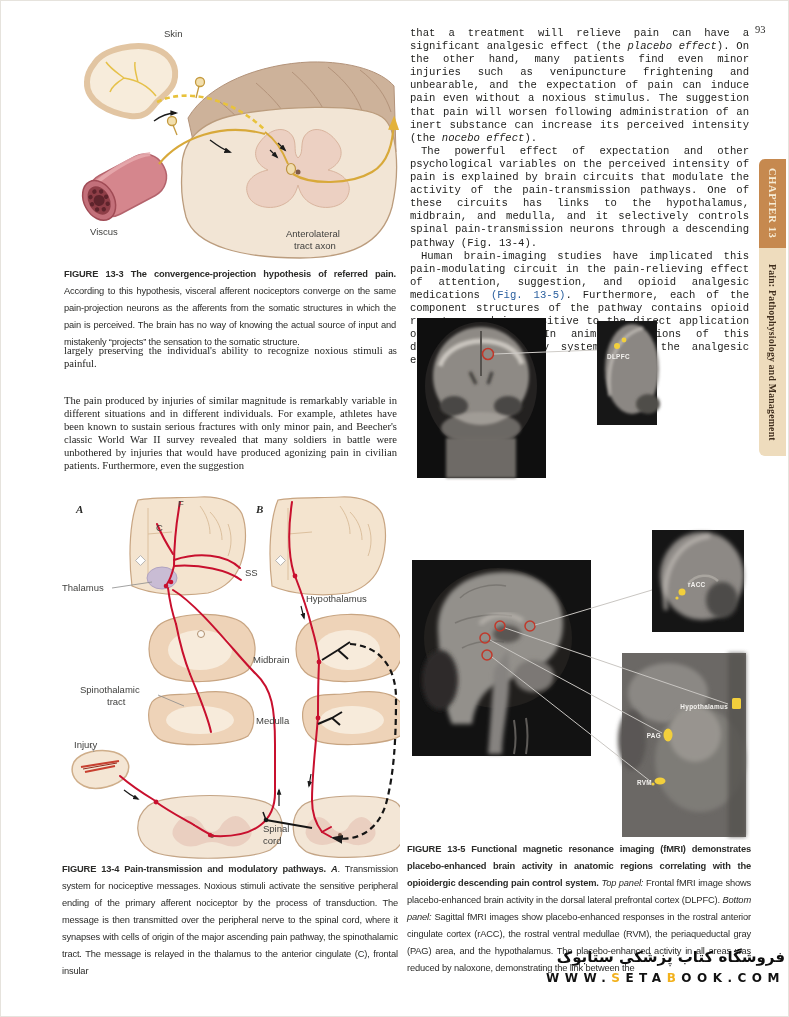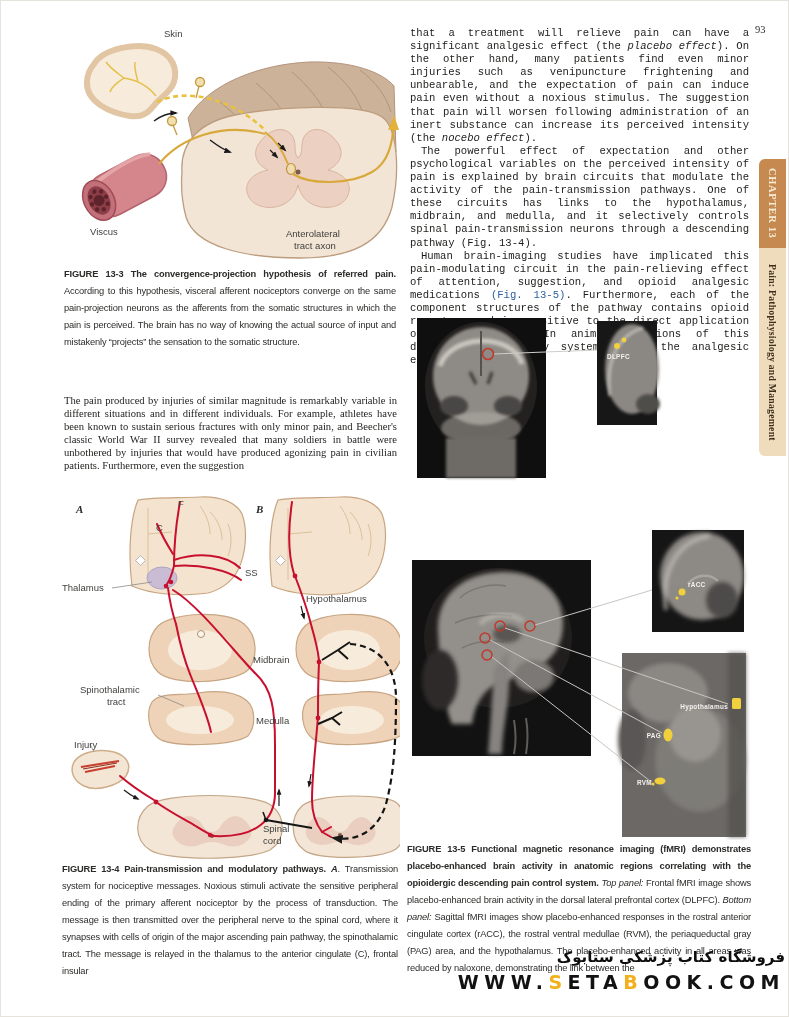--- a/index.html
+++ b/index.html
@@ -27,21 +27,21 @@
   .fig5-title{font-family:"Liberation Sans",sans-serif;font-size:11.8px;color:#111;text-align:center;}
   .fig-label{font-family:"Liberation Sans",sans-serif;fill:#3f3f3d;font-size:9.5px;}
   .fig-label-it{font-family:"Liberation Serif",serif;font-style:italic;font-weight:bold;fill:#2a2a28;font-size:11px;}
   .mri-label{font-family:"Liberation Sans",sans-serif;font-weight:bold;fill:#f4f2ef;font-size:6.4px;letter-spacing:0.3px;}
   .footer-brand{display:flex;align-items:center;gap:14px;}
   .brand-word{font-family:"DejaVu Sans",sans-serif;font-weight:bold;font-size:29px;color:#f5b831;line-height:1;}
   .guillemet{color:#9c9c9c;font-size:25px;font-weight:bold;margin-right:2px;}
   .brand-tagline{font-family:"DejaVu Sans",sans-serif;font-size:10.5px;color:#9c9c9c;text-align:center;margin-top:5px;direction:rtl;}
   .divider{width:2px;height:54px;background:#d9d9d9;}
   .store-fa{font-family:"DejaVu Sans",sans-serif;font-weight:bold;font-size:15px;color:#0e0e0e;direction:rtl;}
-  .store-url{font-family:"DejaVu Sans",sans-serif;font-weight:bold;font-size:19px;letter-spacing:5.5px;color:#121212;margin-top:5px;white-space:nowrap;}
+  .store-url{font-family:"DejaVu Sans",sans-serif;font-weight:bold;font-size:12px;letter-spacing:5.5px;color:#121212;margin-top:5px;white-space:nowrap;}
 </style>
 </head>
 <body>
 
 <div class="page">
 
   <div class="abs page-num" style="left:755px;top:24px;">93</div>
 
   <div class="abs tab tab-chapter">CHAPTER 13</div>
   <div class="abs tab tab-title">Pain: Pathophysiology and Management</div>
@@ -105,20 +105,21 @@
       <path d="M150,118 C158,124 164,128 170,130" stroke="#1a1a1a" stroke-width="1.4" fill="none" marker-end="url(#arrB)"></path>
       <path d="M210,128 L217,135" stroke="#1a1a1a" stroke-width="1.3" marker-end="url(#arrB)"></path>
       <path d="M218,121 L225,128" stroke="#1a1a1a" stroke-width="1.3" marker-end="url(#arrB)"></path>
     </g>
     <text x="226" y="215" class="fig-label">Anterolateral</text>
     <text x="234" y="227" class="fig-label">tract axon</text>
   </svg>
 
   <div class="abs caption" style="left:64px;top:266px;width:332px;"><span class="s-b">FIGURE 13-3  The convergence-projection hypothesis of referred pain. </span><span>According to this hypothesis, visceral afferent nociceptors converge on the same pain-projection neurons as the afferents from the somatic structures in which the pain is perceived. The brain has no way of knowing the actual source of input and mistakenly “projects” the sensation to the somatic structure.</span></div>
 
+  <div class="abs body-text" style="left:64px;top:344px;width:333px;">largely preserving the individual's ability to recognize noxious stimuli as painful.</div>
 
 
   <div class="abs body-text" style="left:64px;top:394px;width:333px;">The pain produced by injuries of similar magnitude is remarkably variable in different situations and in different individuals. For example, athletes have been known to sustain serious fractures with only minor pain, and Beecher's classic World War II survey revealed that many soldiers in battle were unbothered by injuries that would have produced agonizing pain in civilian patients. Furthermore, even the suggestion</div>
 
   <svg class="abs" style="left:60px;top:494px;" width="340" height="368" viewBox="0 0 340 368">
     <defs>
       <marker id="arrK" markerWidth="7" markerHeight="7" refX="4" refY="2" orient="auto">
           <path d="M0,0 L5.5,2 L0,4 Z" fill="#1a1a1a"></path>
         </marker>
     </defs>

